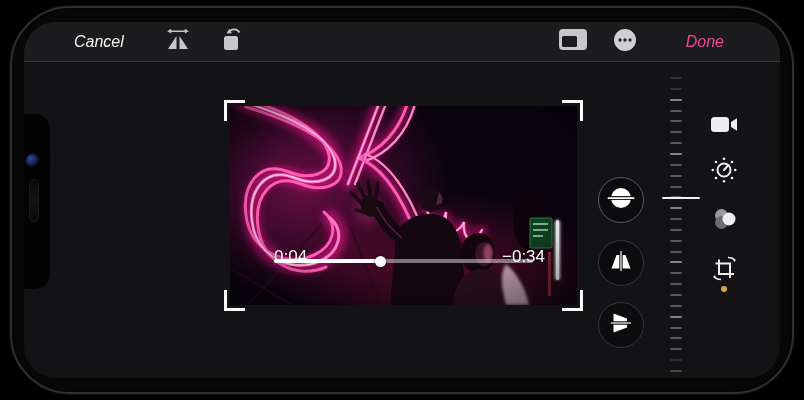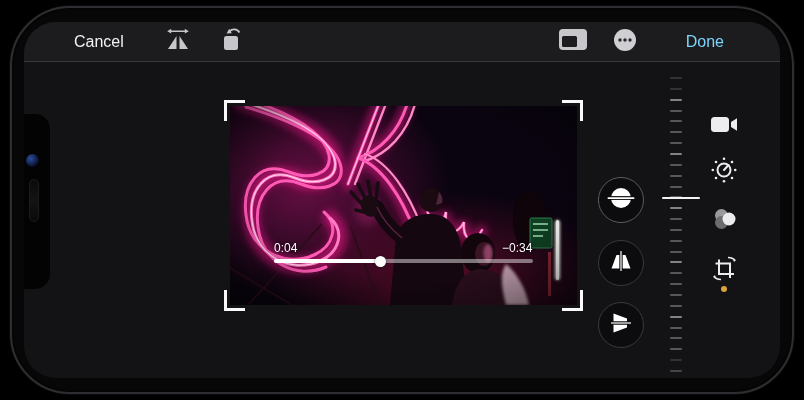--- a/index.html
+++ b/index.html
@@ -16,36 +16,36 @@
   .notch{position:absolute;left:0;top:92px;width:26px;height:175px;background:#030304;
          border-radius:0 15px 15px 0;}
   .camera{position:absolute;left:2px;top:40px;width:13px;height:13px;border-radius:50%;
           background:radial-gradient(circle at 35% 35%, #2c4f96 0%, #17295e 40%, #060a18 75%);}
   .speaker{position:absolute;left:5px;top:65px;width:10px;height:43px;border-radius:5px;
            background:linear-gradient(180deg,#0a0a0b,#141416 50%,#09090a);border:1px solid #1b1b1d;}
 
   
   .topbar{position:absolute;top:0;left:0;right:0;height:40px;background:#1c1c1e;
           border-bottom:1px solid #3a3a3c;}
-  .tb-text{position:absolute;top:0;height:40px;line-height:40px;font-size:16px;}
+  .tb-text{position:absolute;top:0;height:40px;line-height:40px;font-size:16px;font-style:italic;}
   .cancel{left:50px;color:#f2f2f3;}
-  .done{right:56px;color:#7dd3fc;}
+  .done{right:56px;color:#ec4899;}
   .tb-btn{position:absolute;top:2px;width:36px;height:36px;display:flex;align-items:center;
           justify-content:center;}
   .btn-flip{left:136px;} .btn-rotate{left:191px;} .btn-aspect{left:531px;} .btn-more{left:583px;}
 
   
   .video-box{position:absolute;left:206px;top:84px;width:347px;height:199px;background:#0a0410;}
   .corner{position:absolute;width:21px;height:21px;}
   .corner.tl{left:-6px;top:-6px;border-left:3px solid #fafafa;border-top:3px solid #fafafa;}
   .corner.tr{right:-6px;top:-6px;border-right:3px solid #fafafa;border-top:3px solid #fafafa;}
   .corner.bl{left:-6px;bottom:-6px;border-left:3px solid #fafafa;border-bottom:3px solid #fafafa;}
   .corner.br{right:-6px;bottom:-6px;border-right:3px solid #fafafa;border-bottom:3px solid #fafafa;}
 
-  .time-label{position:absolute;top:135px;font-size:12px;color:#fff;
+  .time-label{position:absolute;top:141px;font-size:17px;color:#fff;
               text-shadow:0 0 3px rgba(0,0,0,.8);}
   .t-elapsed{left:44px;} .t-remaining{left:272px;}
   .scrub-track{position:absolute;left:44px;top:153px;width:259px;height:4px;border-radius:2px;
                background:rgba(255,255,255,.45);}
   .scrub-played{position:absolute;left:0;top:0;height:4px;border-radius:2px;background:#fff;}
   .scrub-thumb{position:absolute;top:-3.5px;width:11px;height:11px;border-radius:50%;background:#fff;
                box-shadow:0 0 3px rgba(0,0,0,.6);}
 
   
   .persp-btn{position:absolute;left:574px;width:46px;height:46px;border-radius:50%;

